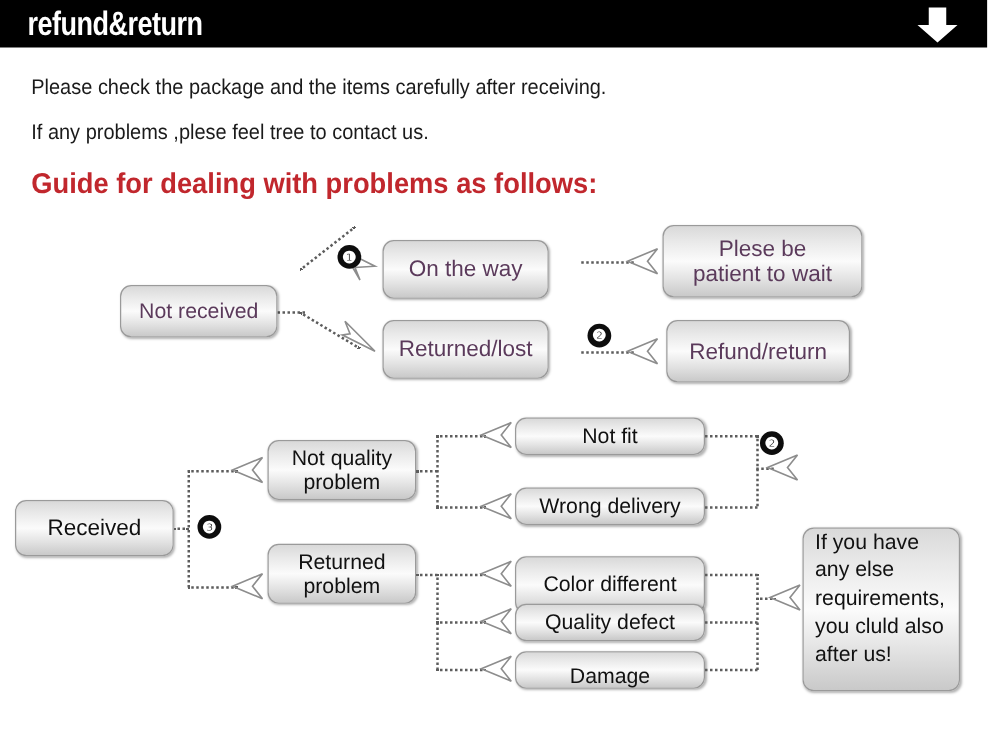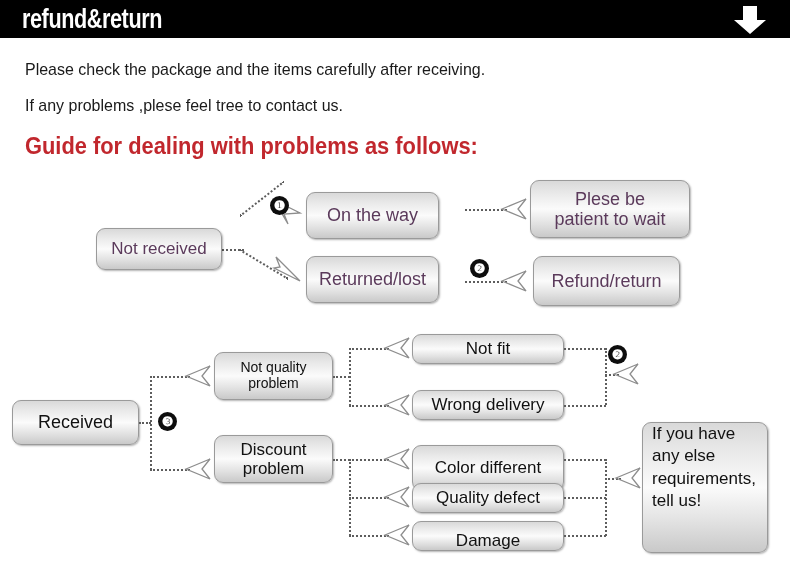--- a/index.html
+++ b/index.html
@@ -167,27 +167,27 @@
 
   <svg class="arrowhead" style="left:184px;top:363px;" width="30" height="26" viewBox="0 0 30 26">
     <path d="M2 13 L26 3 L18 13 L26 23 Z"></path>
   </svg>
   <svg class="arrowhead" style="left:184px;top:456px;" width="30" height="26" viewBox="0 0 30 26">
     <path d="M2 13 L26 3 L18 13 L26 23 Z"></path>
   </svg>
 
   <div class="badge" style="left:158px;top:412px;">❸</div>
 
-  <div class="fbox" style="left:214px;top:352px;width:119px;height:48px;font-size:14px;flex-direction:column;">
+  <div class="fbox" style="left:214px;top:352px;width:119px;height:48px;font-size:17px;flex-direction:column;">
     <span>Not quality</span>
     <span>problem</span>
   </div>
 
   <div class="fbox" style="left:214px;top:435px;width:119px;height:48px;font-size:17px;flex-direction:column;">
-    <span>Discount</span>
+    <span>Returned</span>
     <span>problem</span>
   </div>
 
   <div class="dl-h" style="left:333px;top:376px;width:17px;"></div>
   <div class="dl-v" style="left:349px;top:348px;height:58px;"></div>
   <div class="dl-h" style="left:349px;top:348px;width:40px;"></div>
   <div class="dl-h" style="left:349px;top:405px;width:40px;"></div>
   <svg class="arrowhead" style="left:383px;top:335px;" width="30" height="26" viewBox="0 0 30 26">
     <path d="M2 13 L26 3 L18 13 L26 23 Z"></path>
   </svg>
@@ -242,16 +242,17 @@
   <div class="dl-h" style="left:605px;top:478px;width:16px;"></div>
   <svg class="arrowhead" style="left:614px;top:465px;" width="30" height="26" viewBox="0 0 30 26">
     <path d="M2 13 L26 3 L18 13 L26 23 Z"></path>
   </svg>
 
 
   <div class="fbox leftalign" style="left:642px;top:422px;width:126px;height:131px;font-size:17px;flex-direction:column;align-items:flex-start;justify-content:flex-start;">
     <span>If you have</span>
     <span>any else</span>
     <span>requirements,</span>
-    <span>tell us!</span>
+    <span>you cluld also</span>
+    <span>after us!</span>
   </div>
 
 </div>
 
 </body></html>

